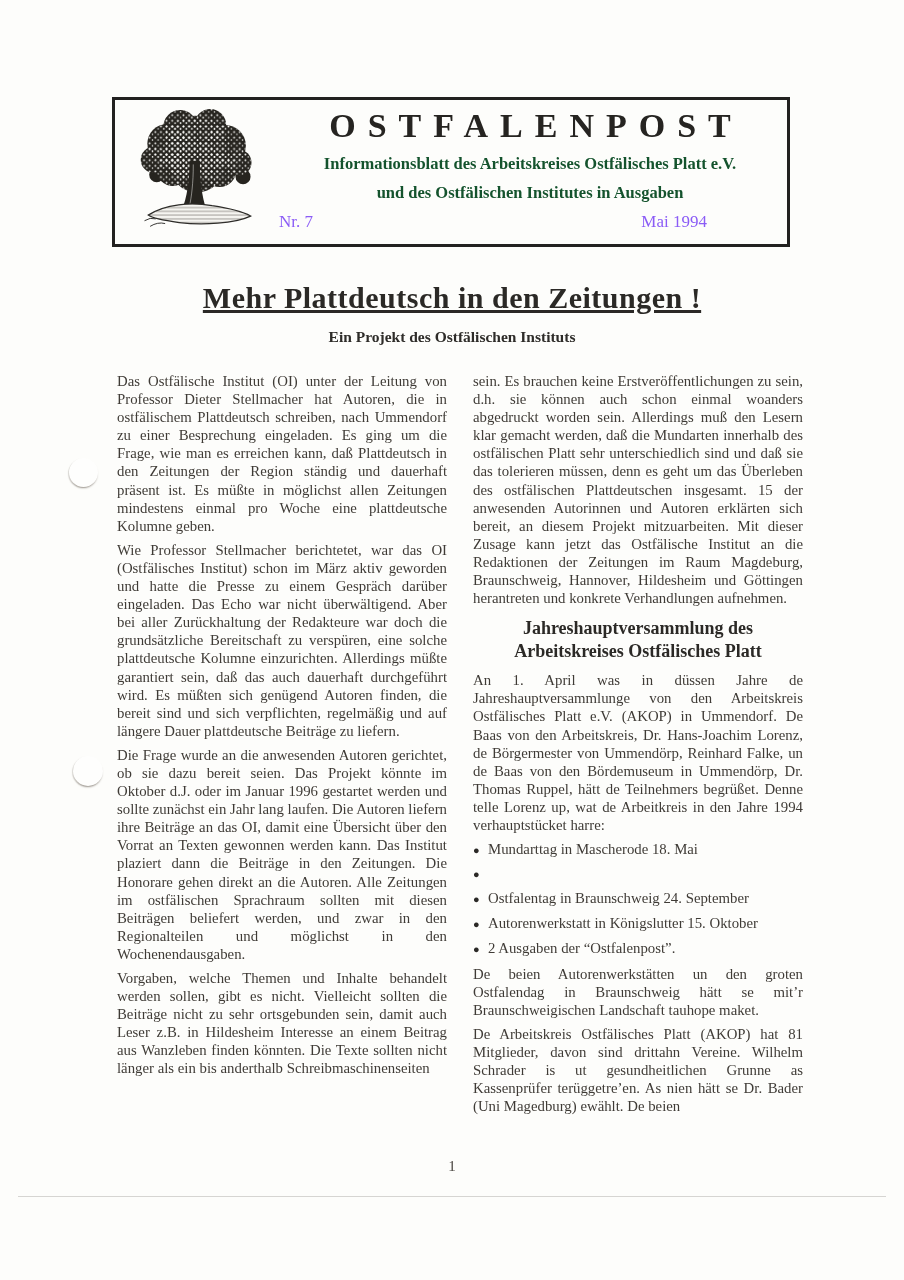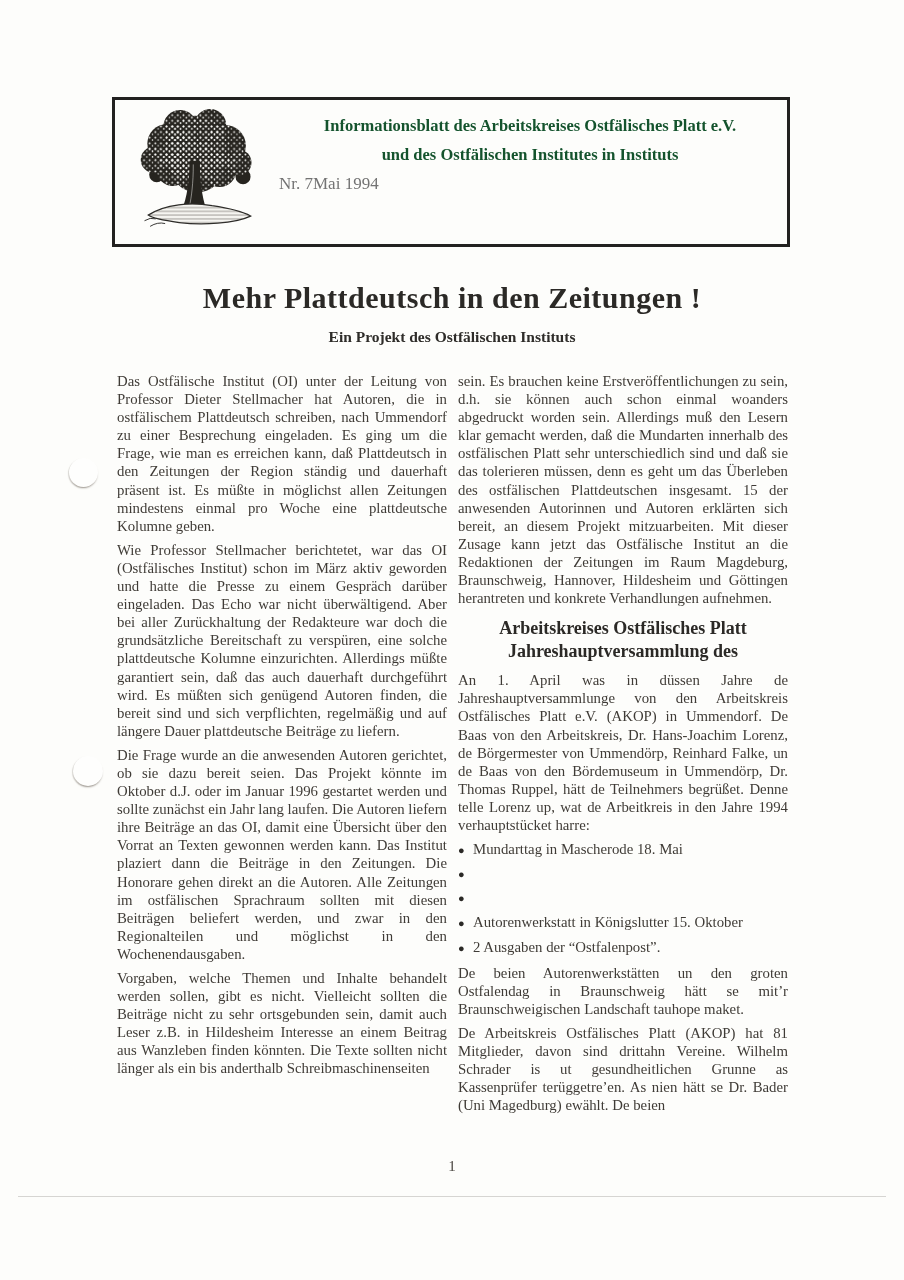--- a/index.html
+++ b/index.html
@@ -67,54 +67,56 @@
     color: #262421;
   }
   .masthead-sub {
     font-size: 16.5px;
     font-weight: bold;
     margin-top: 9px;
     color: #14532d;
   }
   .masthead-issue-row {
     display: flex;
+    justify-content: space-between;
     font-size: 17px;
     margin-top: 9px;
     padding: 0 80px 0 6px;
-    color: #737373;
+    color: #8b5cf6;
   }
 
   
   .article-title {
     position: absolute;
     left: 0; top: 281px;
     width: 904px;
     text-align: center;
     font-size: 30px;
     font-weight: bold;
     color: #2b2926;
     letter-spacing: 0.5px;
+    text-decoration: underline;
   }
   .article-subtitle {
     position: absolute;
     left: 0; top: 328px;
     width: 904px;
     text-align: center;
     font-size: 15.5px;
     font-weight: bold;
     color: #2e2c29;
   }
 
   
   .columns {
     position: absolute;
     left: 117px; top: 372px;
     width: 674px;
     display: flex;
-    gap: 11px;
+    gap: 26px;
     font-size: 14.8px;
     line-height: 18.1px;
     text-align: justify;
   }
   .col { width: 330px; flex: 0 0 330px; }
   .col p { margin: 0 0 6px 0; }
   .it { }
 
   .section-heading {
     text-align: center;
@@ -199,22 +201,23 @@
 
       <path d="M56 56 C56 78 53 96 48 108 L74 108 C69 94 67 76 67 56 Z" fill="#26241f"></path>
       <path d="M60 60 C60 80 58 95 56 104" stroke="#fbfbf8" stroke-width="1" fill="none" opacity="0.5"></path>
 
       <path d="M12 114 C30 102 58 100 80 104 C100 107 112 110 121 115 C104 123 70 125 45 122 C30 120 17 118 12 114 Z" fill="#f6f5f1" stroke="#2b2a27" stroke-width="1.4"></path>
       <path d="M12 114 C30 102 58 100 80 104 C100 107 112 110 121 115 C104 123 70 125 45 122 C30 120 17 118 12 114 Z" fill="url(#hatch)" opacity="0.75"></path>
       <path d="M8 120 q6 -4 12 -2 M14 126 q8 -5 16 -3" stroke="#2b2a27" stroke-width="1" fill="none"></path>
     </svg>
   </div>
   <div class="masthead-content">
+    <div class="masthead-title">OSTFALENPOST</div>
     <div class="masthead-sub">Informationsblatt des Arbeitskreises Ostfälisches Platt e.V.</div>
-    <div class="masthead-sub">und des Ostfälischen Institutes in Instituts</div>
+    <div class="masthead-sub">und des Ostfälischen Institutes in Ausgaben</div>
     <div class="masthead-issue-row">
       <span>Nr. 7</span>
       <span>Mai  1994</span>
     </div>
   </div>
 </div>
 
 <div class="article-title">Mehr Plattdeutsch in den Zeitungen !</div>
 <div class="article-subtitle">Ein Projekt des Ostfälischen Instituts</div>
 
@@ -223,35 +226,36 @@
   <div class="col">
     <p>Das Ostfälische Institut (OI) unter der Leitung von Professor Dieter Stellmacher hat Autoren, die in ostfälischem Plattdeutsch schreiben, nach Ummendorf zu einer Besprechung eingeladen. Es ging um die Frage, wie man es erreichen kann, daß Plattdeutsch in den Zeitungen der Region ständig und dauerhaft präsent ist. Es müßte in möglichst allen Zeitungen mindestens einmal pro Woche eine plattdeutsche Kolumne geben.</p>
     <p>Wie Professor Stellmacher berichtetet, war das OI (Ostfälisches Institut) schon im März aktiv geworden und hatte die Presse zu einem Gespräch darüber eingeladen. Das Echo war nicht überwältigend. Aber bei aller Zurückhaltung der Redakteure war doch die grundsätzliche Bereitschaft zu verspüren, eine solche plattdeutsche Kolumne einzurichten. Allerdings müßte garantiert sein, daß das auch dauerhaft durchgeführt wird. Es müßten sich genügend Autoren finden, die bereit sind und sich verpflichten, regelmäßig und auf längere Dauer plattdeutsche Beiträge zu liefern.</p>
     <p>Die Frage wurde an die anwesenden Autoren gerichtet, ob sie dazu bereit seien. Das Projekt könnte im Oktober d.J. oder im Januar 1996 gestartet werden und sollte zunächst ein Jahr lang laufen. Die Autoren liefern ihre Beiträge an das OI, damit eine Übersicht über den Vorrat an Texten gewonnen werden kann. Das Institut plaziert dann die Beiträge in den Zeitungen. Die Honorare gehen direkt an die Autoren. Alle Zeitungen im ostfälischen Sprachraum sollten mit diesen Beiträgen beliefert werden, und zwar in den Regionalteilen und möglichst in den Wochenendausgaben.</p>
     <p><span>Vorgaben, welche Themen und Inhalte behandelt werden sollen, gibt es nicht. Vielleicht sollten die Beiträge nicht </span><span class="it">zu</span><span> sehr ortsgebunden sein, damit auch Leser z.B. in Hildesheim Interesse an einem Beitrag aus Wanzleben finden könnten. Die Texte sollten nicht länger als ein bis anderthalb Schreibmaschinenseiten</span></p>
   </div>
 
   <div class="col">
     <p>sein. Es brauchen keine Erstveröffentlichungen zu sein, d.h. sie können auch schon einmal woanders abgedruckt worden sein. Allerdings muß den Lesern klar gemacht werden, daß die Mundarten innerhalb des ostfälischen Platt sehr unterschiedlich sind und daß sie das tolerieren müssen, denn es geht um das Überleben des ostfälischen Plattdeutschen insgesamt. 15 der anwesenden Autorinnen und Autoren erklärten sich bereit, an diesem Projekt mitzuarbeiten. Mit dieser Zusage kann jetzt das Ostfälische Institut an die Redaktionen der Zeitungen im Raum Magdeburg, Braunschweig, Hannover, Hildesheim und Göttingen herantreten und konkrete Verhandlungen aufnehmen.</p>
     <div class="section-heading">
+      <div>Jahreshauptversammlung des</div>
       <div>Arbeitskreises Ostfälisches Platt</div>
-      <div>Jahreshauptversammlung des</div>
     </div>
     <p>An 1. April was in düssen Jahre de Jahreshauptversammlunge von den Arbeitskreis Ostfälisches Platt e.V. (AKOP) in Ummendorf. De Baas von den Arbeitskreis, Dr. Hans-Joachim Lorenz, de Börgermester von Ummendörp, Reinhard Falke, un de Baas von den Bördemuseum in Ummendörp, Dr. Thomas Ruppel, hätt de Teilnehmers begrüßet. Denne telle Lorenz up, wat de Arbeitkreis in den Jahre 1994 verhauptstücket harre:</p>
 
     <div class="event-list">
       <div class="event-row">
         <span class="bullet">●</span>
         <span>Mundarttag in Mascherode 18. Mai</span>
       </div>
       <div class="event-row">
         <span class="bullet">●</span>
       </div>
       <div class="event-row">
         <span class="bullet">●</span>
+        <span>Ostfalentag in Braunschweig 24. September</span>
       </div>
       <div class="event-row">
         <span class="bullet">●</span>
         <span>Autorenwerkstatt in Königslutter 15. Oktober</span>
       </div>
       <div class="event-row">
         <span class="bullet">●</span>
         <span>2 Ausgaben der “Ostfalenpost”.</span>
       </div>
     </div>

